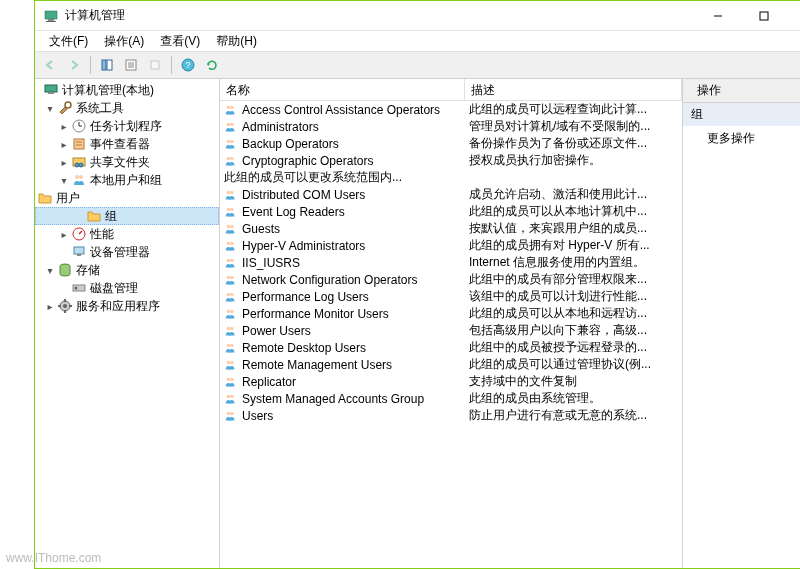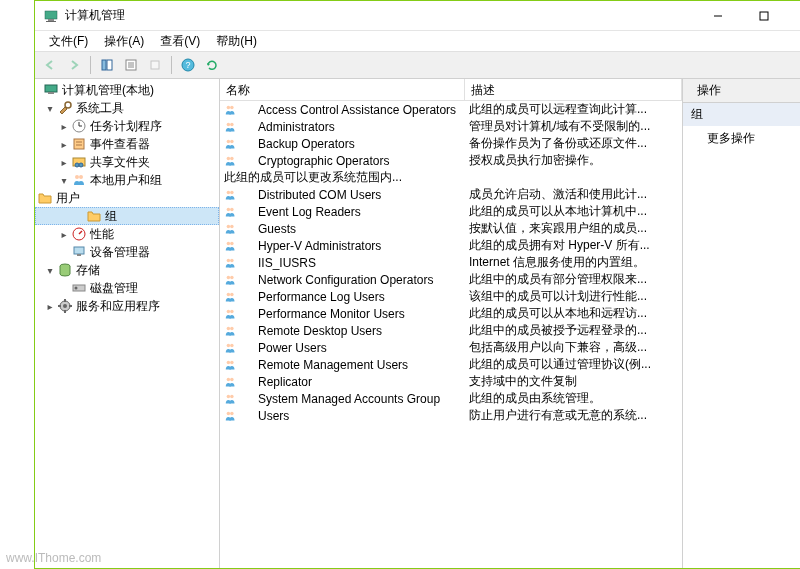--- a/index.html
+++ b/index.html
@@ -19,21 +19,21 @@
 .content { flex: 1; display: flex; overflow: hidden; }
 .tree-pane { width: 185px; border-right: 1px solid #d0d0d0; overflow: auto; padding: 2px 0; }
 .list-pane { flex: 1; display: flex; flex-direction: column; border-right: 1px solid #d0d0d0; overflow: hidden; }
 .actions-pane { width: 150px; display: flex; flex-direction: column; }
 .list-header { display: flex; height: 22px; border-bottom: 1px solid #e0e0e0; }
 .list-col { padding: 3px 6px; border-right: 1px solid #e0e0e0; font-weight: normal; }
 .col-name { width: 245px; }
 .col-desc { flex: 1; }
 .list-body { flex: 1; overflow: auto; }
 .list-row { display: flex; height: 17px; align-items: center; cursor: pointer; }
-.cell-name { width: 245px; padding: 0 4px; display: flex; align-items: center; gap: 20px; white-space: nowrap; overflow: hidden; }
+.cell-name { width: 245px; padding: 0 4px; display: flex; align-items: center; gap: 4px; white-space: nowrap; overflow: hidden; }
 .cell-desc { flex: 1; padding: 0 4px; white-space: nowrap; overflow: hidden; text-overflow: ellipsis; }
 .group-icon { width: 14px; height: 14px; flex-shrink: 0; }
 .tree-node { display: flex; align-items: center; height: 18px; padding: 0 2px; cursor: pointer; white-space: nowrap; }
 .tree-node.selected { background: #cde6f7; border: 1px dotted #7eb4ea; }
 .tree-toggle { width: 14px; height: 14px; display: flex; align-items: center; justify-content: center; font-size: 10px; color: #555; cursor: pointer; }
 .tree-icon { width: 16px; height: 16px; margin-right: 3px; }
 .actions-header { background: #f0f0f0; padding: 3px 14px; border-bottom: 1px solid #d0d0d0; font-weight: normal; }
 .actions-group { background: #e8eef7; padding: 3px 8px; display: flex; align-items: center; justify-content: space-between; cursor: pointer; }
 .actions-item { padding: 4px 8px 4px 24px; cursor: pointer; display: flex; align-items: center; justify-content: space-between; gap: 28px; }
 .watermark { position: absolute; bottom: 4px; left: 6px; font-size: 12px; color: #bbb; }
@@ -441,37 +441,37 @@
           <div class="list-row">
             <div class="cell-name">
               <span class="group-icon">
                 <svg viewBox="0 0 16 16">
                   <circle cx="5" cy="5" r="2" fill="#fca"></circle>
                   <circle cx="9" cy="5" r="2" fill="#fca"></circle>
                   <path d="M2 13 Q2 9 5 9 Q8 9 8 13 Z" fill="#5ad"></path>
                   <path d="M6 13 Q6 9 9 9 Q12 9 12 13 Z" fill="#5ad"></path>
                 </svg>
               </span>
+              <span>Power Users</span>
+            </div>
+            <div class="cell-desc">包括高级用户以向下兼容，高级...</div>
+          </div>
+          <div class="list-row">
+            <div class="cell-name">
+              <span class="group-icon">
+                <svg viewBox="0 0 16 16">
+                  <circle cx="5" cy="5" r="2" fill="#fca"></circle>
+                  <circle cx="9" cy="5" r="2" fill="#fca"></circle>
+                  <path d="M2 13 Q2 9 5 9 Q8 9 8 13 Z" fill="#5ad"></path>
+                  <path d="M6 13 Q6 9 9 9 Q12 9 12 13 Z" fill="#5ad"></path>
+                </svg>
+              </span>
               <span>Remote Desktop Users</span>
             </div>
             <div class="cell-desc">此组中的成员被授予远程登录的...</div>
-          </div>
-          <div class="list-row">
-            <div class="cell-name">
-              <span class="group-icon">
-                <svg viewBox="0 0 16 16">
-                  <circle cx="5" cy="5" r="2" fill="#fca"></circle>
-                  <circle cx="9" cy="5" r="2" fill="#fca"></circle>
-                  <path d="M2 13 Q2 9 5 9 Q8 9 8 13 Z" fill="#5ad"></path>
-                  <path d="M6 13 Q6 9 9 9 Q12 9 12 13 Z" fill="#5ad"></path>
-                </svg>
-              </span>
-              <span>Power Users</span>
-            </div>
-            <div class="cell-desc">包括高级用户以向下兼容，高级...</div>
           </div>
           <div class="list-row">
             <div class="cell-name">
               <span class="group-icon">
                 <svg viewBox="0 0 16 16">
                   <circle cx="5" cy="5" r="2" fill="#fca"></circle>
                   <circle cx="9" cy="5" r="2" fill="#fca"></circle>
                   <path d="M2 13 Q2 9 5 9 Q8 9 8 13 Z" fill="#5ad"></path>
                   <path d="M6 13 Q6 9 9 9 Q12 9 12 13 Z" fill="#5ad"></path>
                 </svg>

